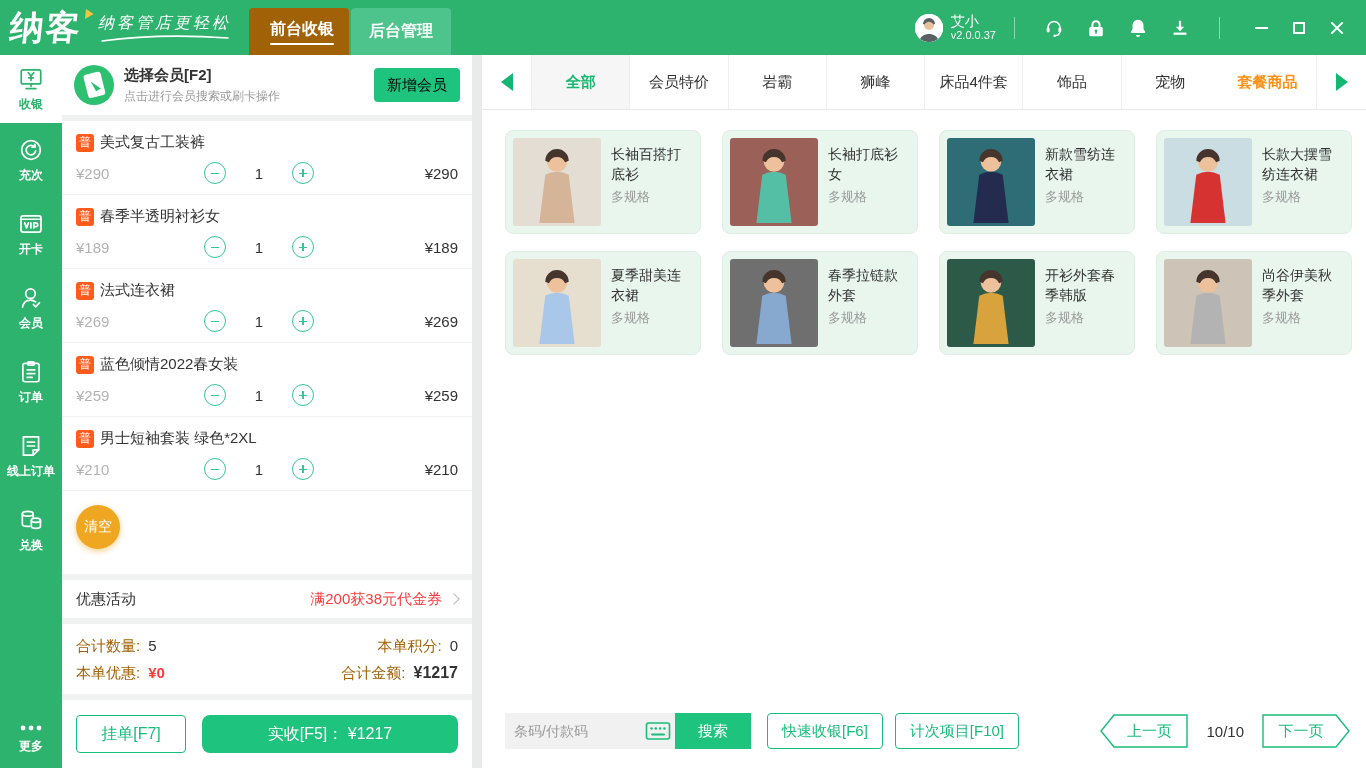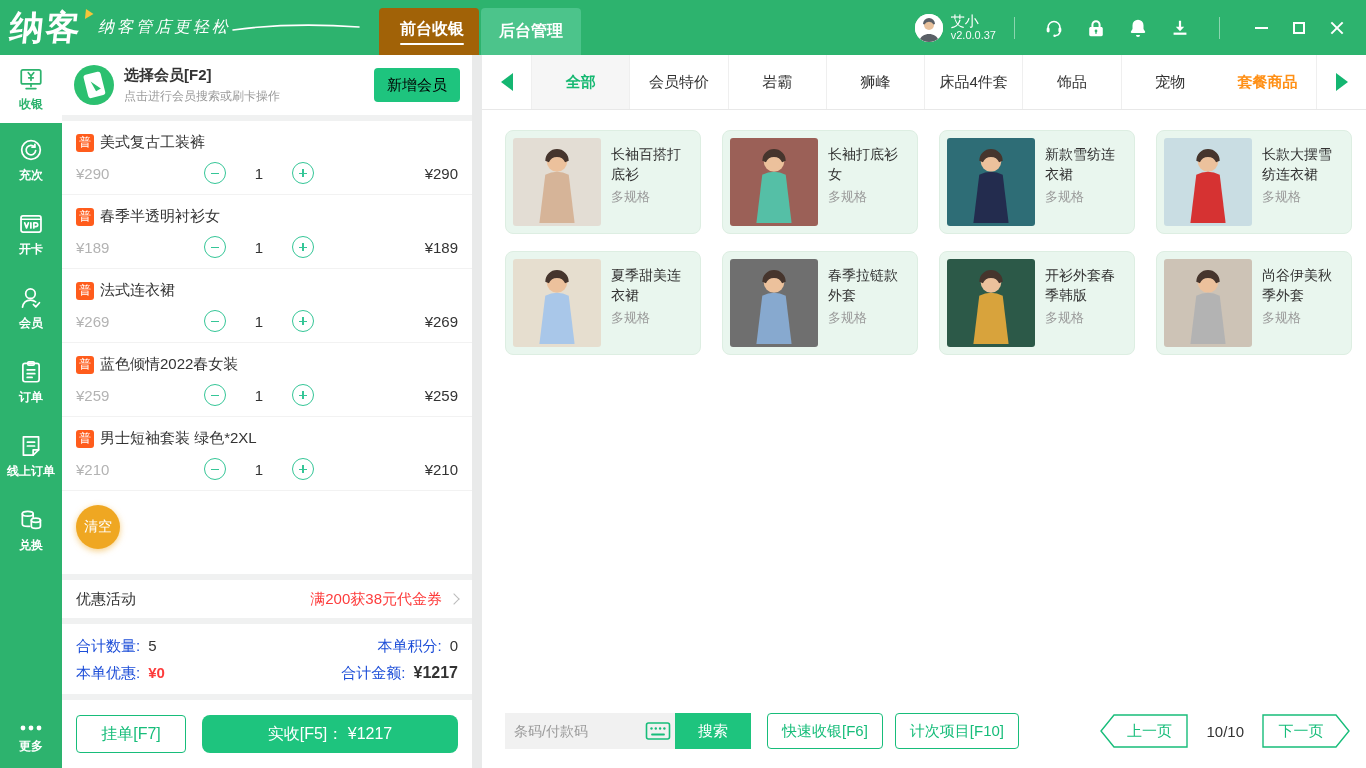--- a/index.html
+++ b/index.html
@@ -5,21 +5,21 @@
   * { margin:0; padding:0; box-sizing:border-box; }
   html,body { width:1366px; height:768px; overflow:hidden; }
   body { font-family:"Liberation Sans","DejaVu Sans",sans-serif; background:#e9eaea; color:#333; }
 
   
   .topbar { height:55px; background:#2db36e; display:flex; align-items:center; padding:0 14px 0 10px; position:relative; }
   .logo-wrap { display:flex; align-items:center; }
   .logo-text { font-size:34px; font-weight:bold; color:#fff; transform:skewX(-6deg); letter-spacing:2px; position:relative; }
   .logo-text::after { content:""; position:absolute; right:-10px; top:4px; width:0; height:0;
       border-left:8px solid #f5c53a; border-top:5px solid transparent; border-bottom:5px solid transparent; }
-  .slogan-wrap { margin-left:16px; display:flex; flex-direction:row; align-items:center; }
+  .slogan-wrap { margin-left:16px; display:flex; flex-direction:column; align-items:center; }
   .slogan { color:#fff; font-size:16px; font-style:italic; letter-spacing:3px; }
   .slogan-swoosh { width:130px; height:8px; margin-top:1px; }
   .nav-tabs { display:flex; align-items:flex-end; height:55px; margin-left:18px; }
   .nav-tab { width:100px; height:47px; margin-right:2px; border-radius:4px 4px 0 0; display:flex; align-items:center; justify-content:center;
       color:#fff; font-size:16px; font-weight:bold; cursor:pointer; position:relative; }
   .nav-tab.active { background:#a16207;padding-left:6px; }
   .nav-tab.active .nav-tab-label::after { content:""; display:block; height:2px; background:#fff; margin-top:3px; border-radius:1px; }
   .nav-tab.inactive { background:#4cc48b; }
   .topbar-right { margin-left:auto; display:flex; align-items:center; }
   .avatar { width:28px; height:28px; border-radius:50%; background:#fff; overflow:hidden; flex:none; }
@@ -79,21 +79,21 @@
   .promo-row { height:38px; display:flex; align-items:center; padding:0 14px; flex:none; }
   .promo-label { font-size:15px; color:#333; }
   .promo-right { margin-left:auto; display:flex; align-items:center; cursor:pointer; }
   .promo-value { font-size:15px; color:#fd3c3c; }
   .chev-right { width:8px; height:8px; border-top:1.6px solid #bbb; border-right:1.6px solid #bbb; transform:rotate(45deg); margin-left:8px; }
 
   .totals { padding:9px 14px 7px; flex:none; }
   .tot-row { display:flex; align-items:center; height:27px; font-size:15px; }
   .tot-left { display:flex; align-items:baseline; }
   .tot-right { margin-left:auto; display:flex; align-items:baseline; }
-  .tot-label { color:#1d4ed8; }
+  .tot-label { color:#a16207; }
   .tot-val { margin-left:8px; color:#333; }
   .tot-val.red { color:#fd3c3c; font-weight:bold; }
   .tot-val.big { font-weight:bold; font-size:16px; }
 
   .pay-row { height:68px; display:flex; align-items:center; padding:0 14px; flex:none; }
   .btn-hold { width:110px; height:38px; background:#fff; border:1px solid #17bd7a; color:#17bd7a; font-size:16px; border-radius:4px; cursor:pointer; }
   .btn-pay { flex:1; height:38px; margin-left:16px; background:#1ec47e; border:none; color:#fff; font-size:16px; border-radius:8px; cursor:pointer; }
 
   .v-gap { width:10px; background:#e9eaea; flex:none; }
 

